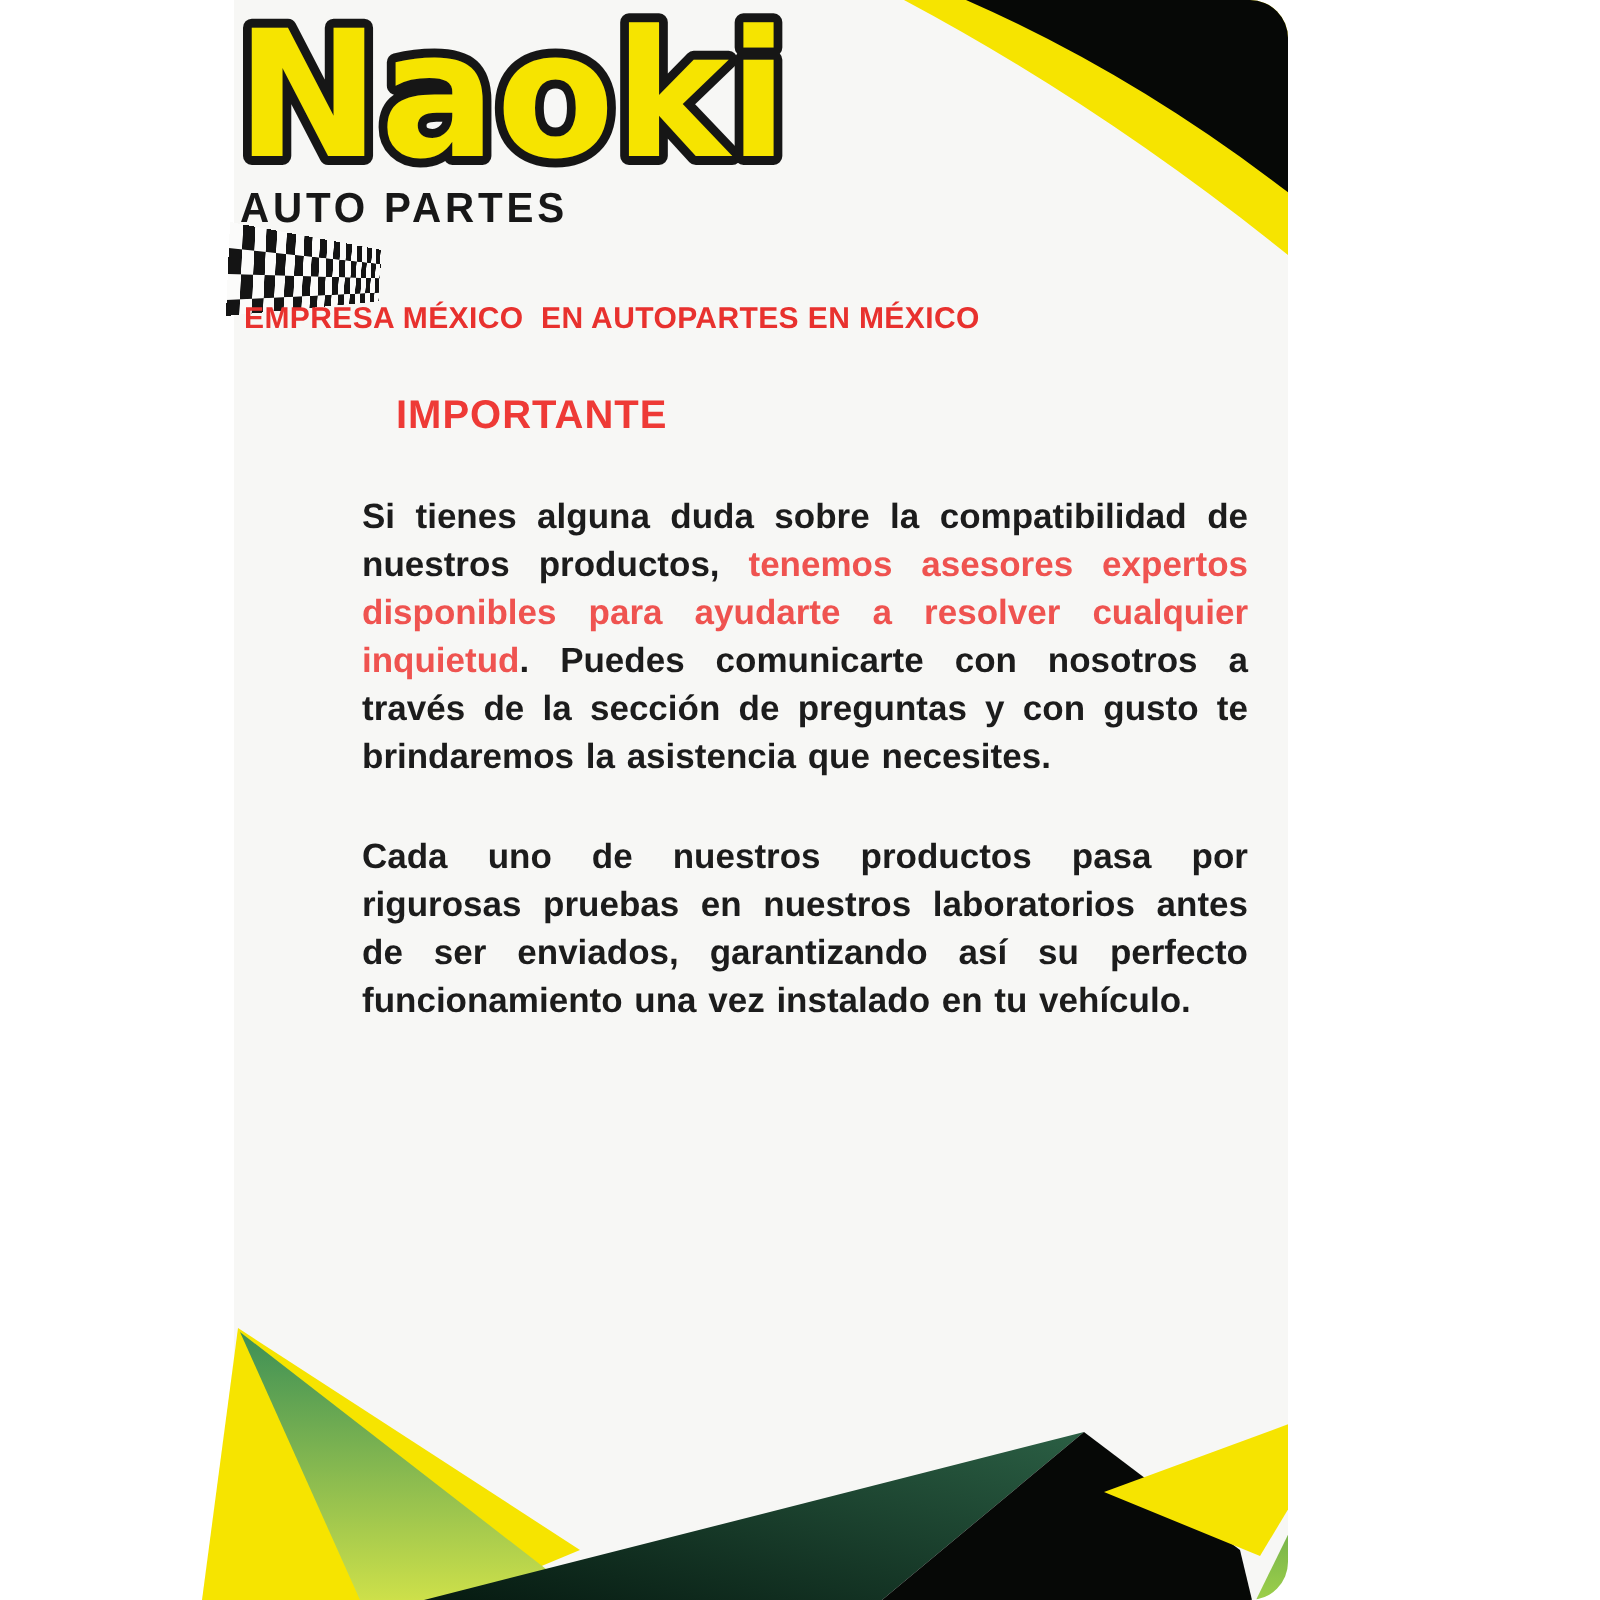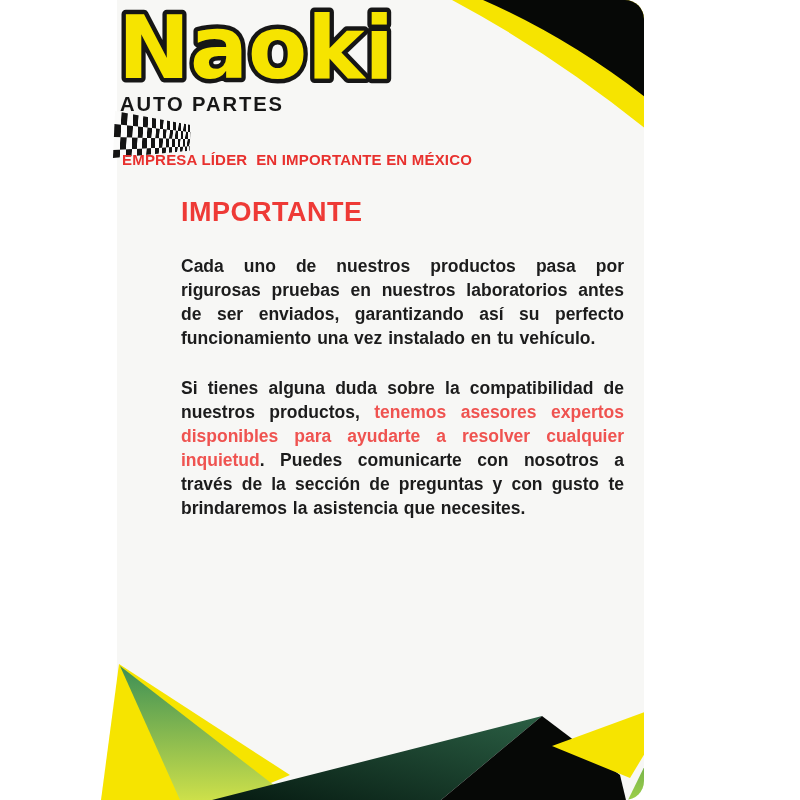--- a/index.html
+++ b/index.html
@@ -17,21 +17,21 @@
         background:repeating-conic-gradient(#141414 0% 25%,#fbfbfa 0% 50%);
         background-size:26px 26px;
         transform:rotate(2.5deg) perspective(270px) rotateY(58deg);
         transform-origin:0 50%;}
   .tagline{position:absolute;left:122px;top:151px;width:420px;
            font-size:15px;font-weight:800;letter-spacing:.2px;white-space:pre;
            color:var(--red_tagline,#e8312e);}
 
   
   .content{position:absolute;left:181px;top:197px;width:443px;}
-  .content h1{margin:0 0 26px 0;font-size:27px;font-weight:800;letter-spacing:.5px;
+  .content h1{margin:0 0 26px 17px;font-size:20px;font-weight:800;letter-spacing:.5px;
               color:var(--red_heading,#ee3a36);}
   .content p{margin:0 0 26px 0;font-size:17.5px;font-weight:bold;line-height:24px;
              text-align:justify;word-spacing:1px;}
   .content p span.dark{color:var(--text_dark,#1c1c1c);}
   .content p span.red{color:var(--red_highlight,#ef5350);}
 </style>
 </head>
 <body>
 
 <div class="canvas">
@@ -74,23 +74,23 @@
   <svg class="logo-svg" viewBox="0 0 300 100">
     <text x="6" y="82" font-size="88" textLength="276" lengthAdjust="spacingAndGlyphs" fill="#f6e400" stroke="#161616" stroke-width="9" stroke-linejoin="round" paint-order="stroke">Naoki</text>
   </svg>
 
   <svg class="autopartes-svg" viewBox="0 0 200 28">
     <text x="2" y="21" font-size="21" textLength="164" lengthAdjust="spacingAndGlyphs" fill="#171717">AUTO PARTES</text>
   </svg>
 
   <div class="flag"></div>
 
-  <div class="tagline">EMPRESA LÍDER  EN IMPORTANTE EN MÉXICO</div>
+  <div class="tagline">EMPRESA MÉXICO  EN AUTOPARTES EN MÉXICO</div>
 
   <div class="content">
     <h1>IMPORTANTE</h1>
     <div id="paras">
+        <p><span class="dark">Si tienes alguna duda sobre la compatibilidad de nuestros productos, </span><span class="red">tenemos asesores expertos disponibles para ayudarte a resolver cualquier inquietud</span><span class="dark">. Puedes comunicarte con nosotros a través de la sección de preguntas y con gusto te brindaremos la asistencia que necesites.</span></p>
         <p><span class="dark">Cada uno de nuestros productos pasa por rigurosas pruebas en nuestros laboratorios antes de ser enviados, garantizando así su perfecto funcionamiento una vez instalado en tu vehículo.</span></p>
-        <p><span class="dark">Si tienes alguna duda sobre la compatibilidad de nuestros productos, </span><span class="red">tenemos asesores expertos disponibles para ayudarte a resolver cualquier inquietud</span><span class="dark">. Puedes comunicarte con nosotros a través de la sección de preguntas y con gusto te brindaremos la asistencia que necesites.</span></p>
       </div>
   </div>
 
 </div>
 
 </body></html>

